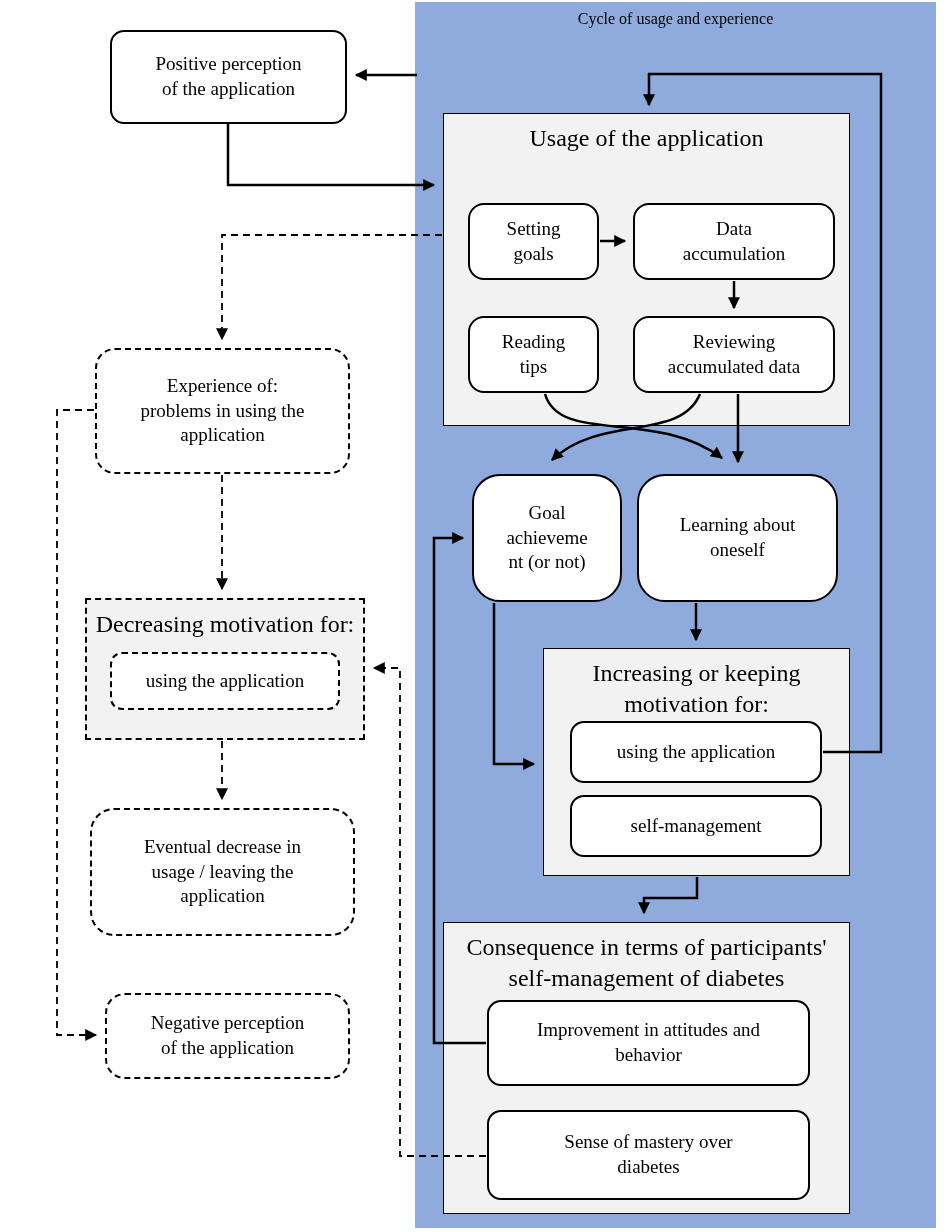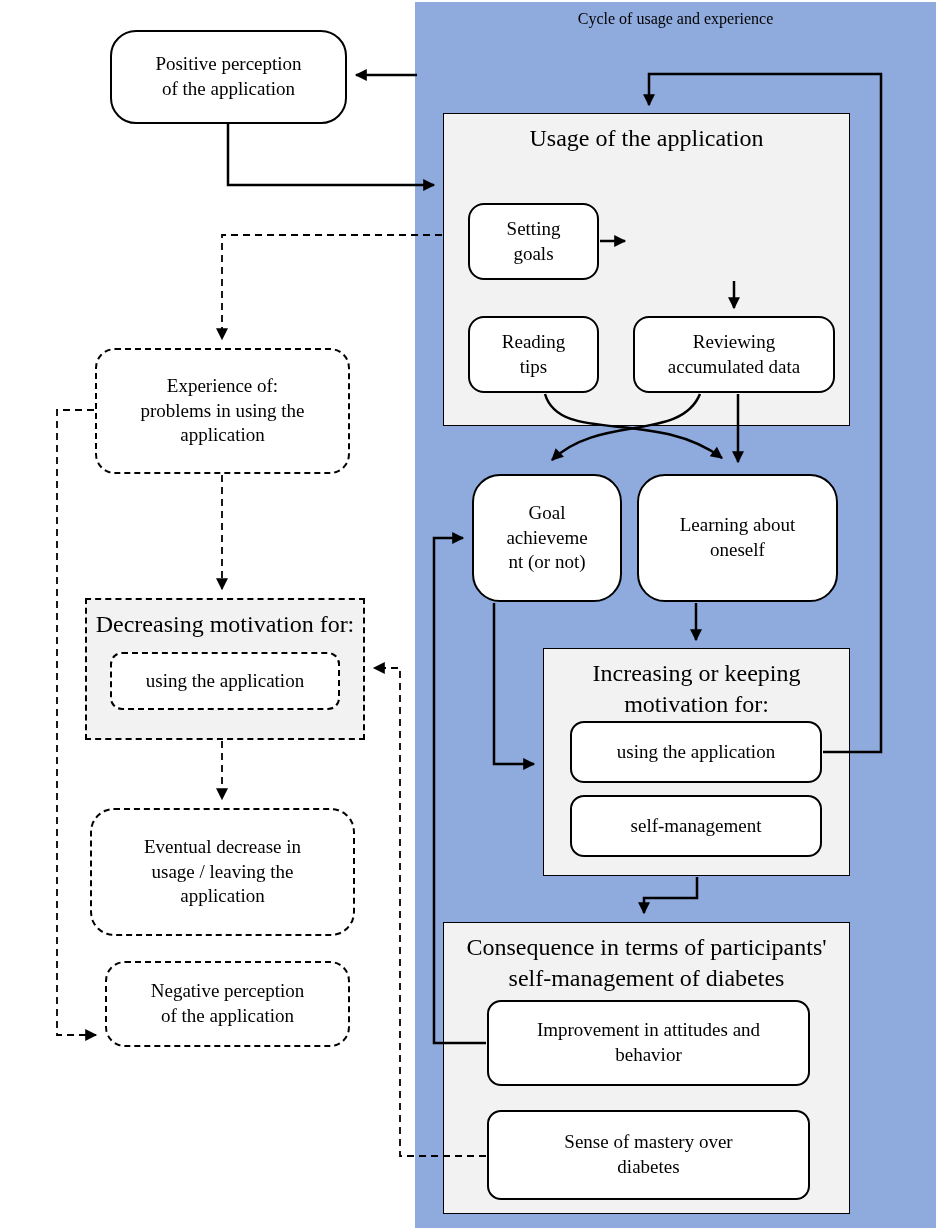--- a/index.html
+++ b/index.html
@@ -33,21 +33,21 @@
   svg.arrows{position:absolute;left:0;top:0;z-index:2;pointer-events:none;}
 </style>
 </head>
 <body>
 
 <div class="canvas">
 
   <div class="panel"></div>
   <div class="panel-title">Cycle of usage and experience</div>
 
-  <div class="box" style="left:110px;top:30px;width:237px;height:94px;border-radius:26px;">
+  <div class="box" style="left:110px;top:30px;width:237px;height:94px;border-radius:14px;">
     <span class="box-text">Positive perception
 of the application</span>
   </div>
 
   <div class="box dashed" style="left:95px;top:348px;width:255px;height:126px;border-radius:20px;">
     <span class="box-text">Experience of:
 problems in using the
 application</span>
   </div>
 
@@ -57,31 +57,35 @@
   <div class="box dashed" style="left:110px;top:652px;width:230px;height:58px;border-radius:12px;">
     <span class="box-text">using the application</span>
   </div>
 
   <div class="box dashed" style="left:90px;top:808px;width:265px;height:128px;border-radius:24px;">
     <span class="box-text">Eventual decrease in
 usage / leaving the
 application</span>
   </div>
 
-  <div class="box dashed" style="left:105px;top:961px;width:245px;height:86px;border-radius:20px;">
+  <div class="box dashed" style="left:105px;top:993px;width:245px;height:86px;border-radius:20px;">
     <span class="box-text">Negative perception
 of the application</span>
   </div>
 
   <div class="container" style="left:443px;top:113px;width:407px;height:313px;">
     <div class="container-title">Usage of the application</div>
   </div>
   <div class="box" style="left:468px;top:203px;width:131px;height:77px;border-radius:16px;">
     <span class="box-text">Setting
 goals</span>
+  </div>
+  <div class="box" style="left:633px;top:203px;width:202px;height:77px;border-radius:16px;">
+    <span class="box-text">Data
+accumulation</span>
   </div>
   <div class="box" style="left:468px;top:316px;width:131px;height:77px;border-radius:16px;">
     <span class="box-text">Reading
 tips</span>
   </div>
   <div class="box" style="left:633px;top:316px;width:202px;height:77px;border-radius:16px;">
     <span class="box-text">Reviewing
 accumulated data</span>
   </div>
 

